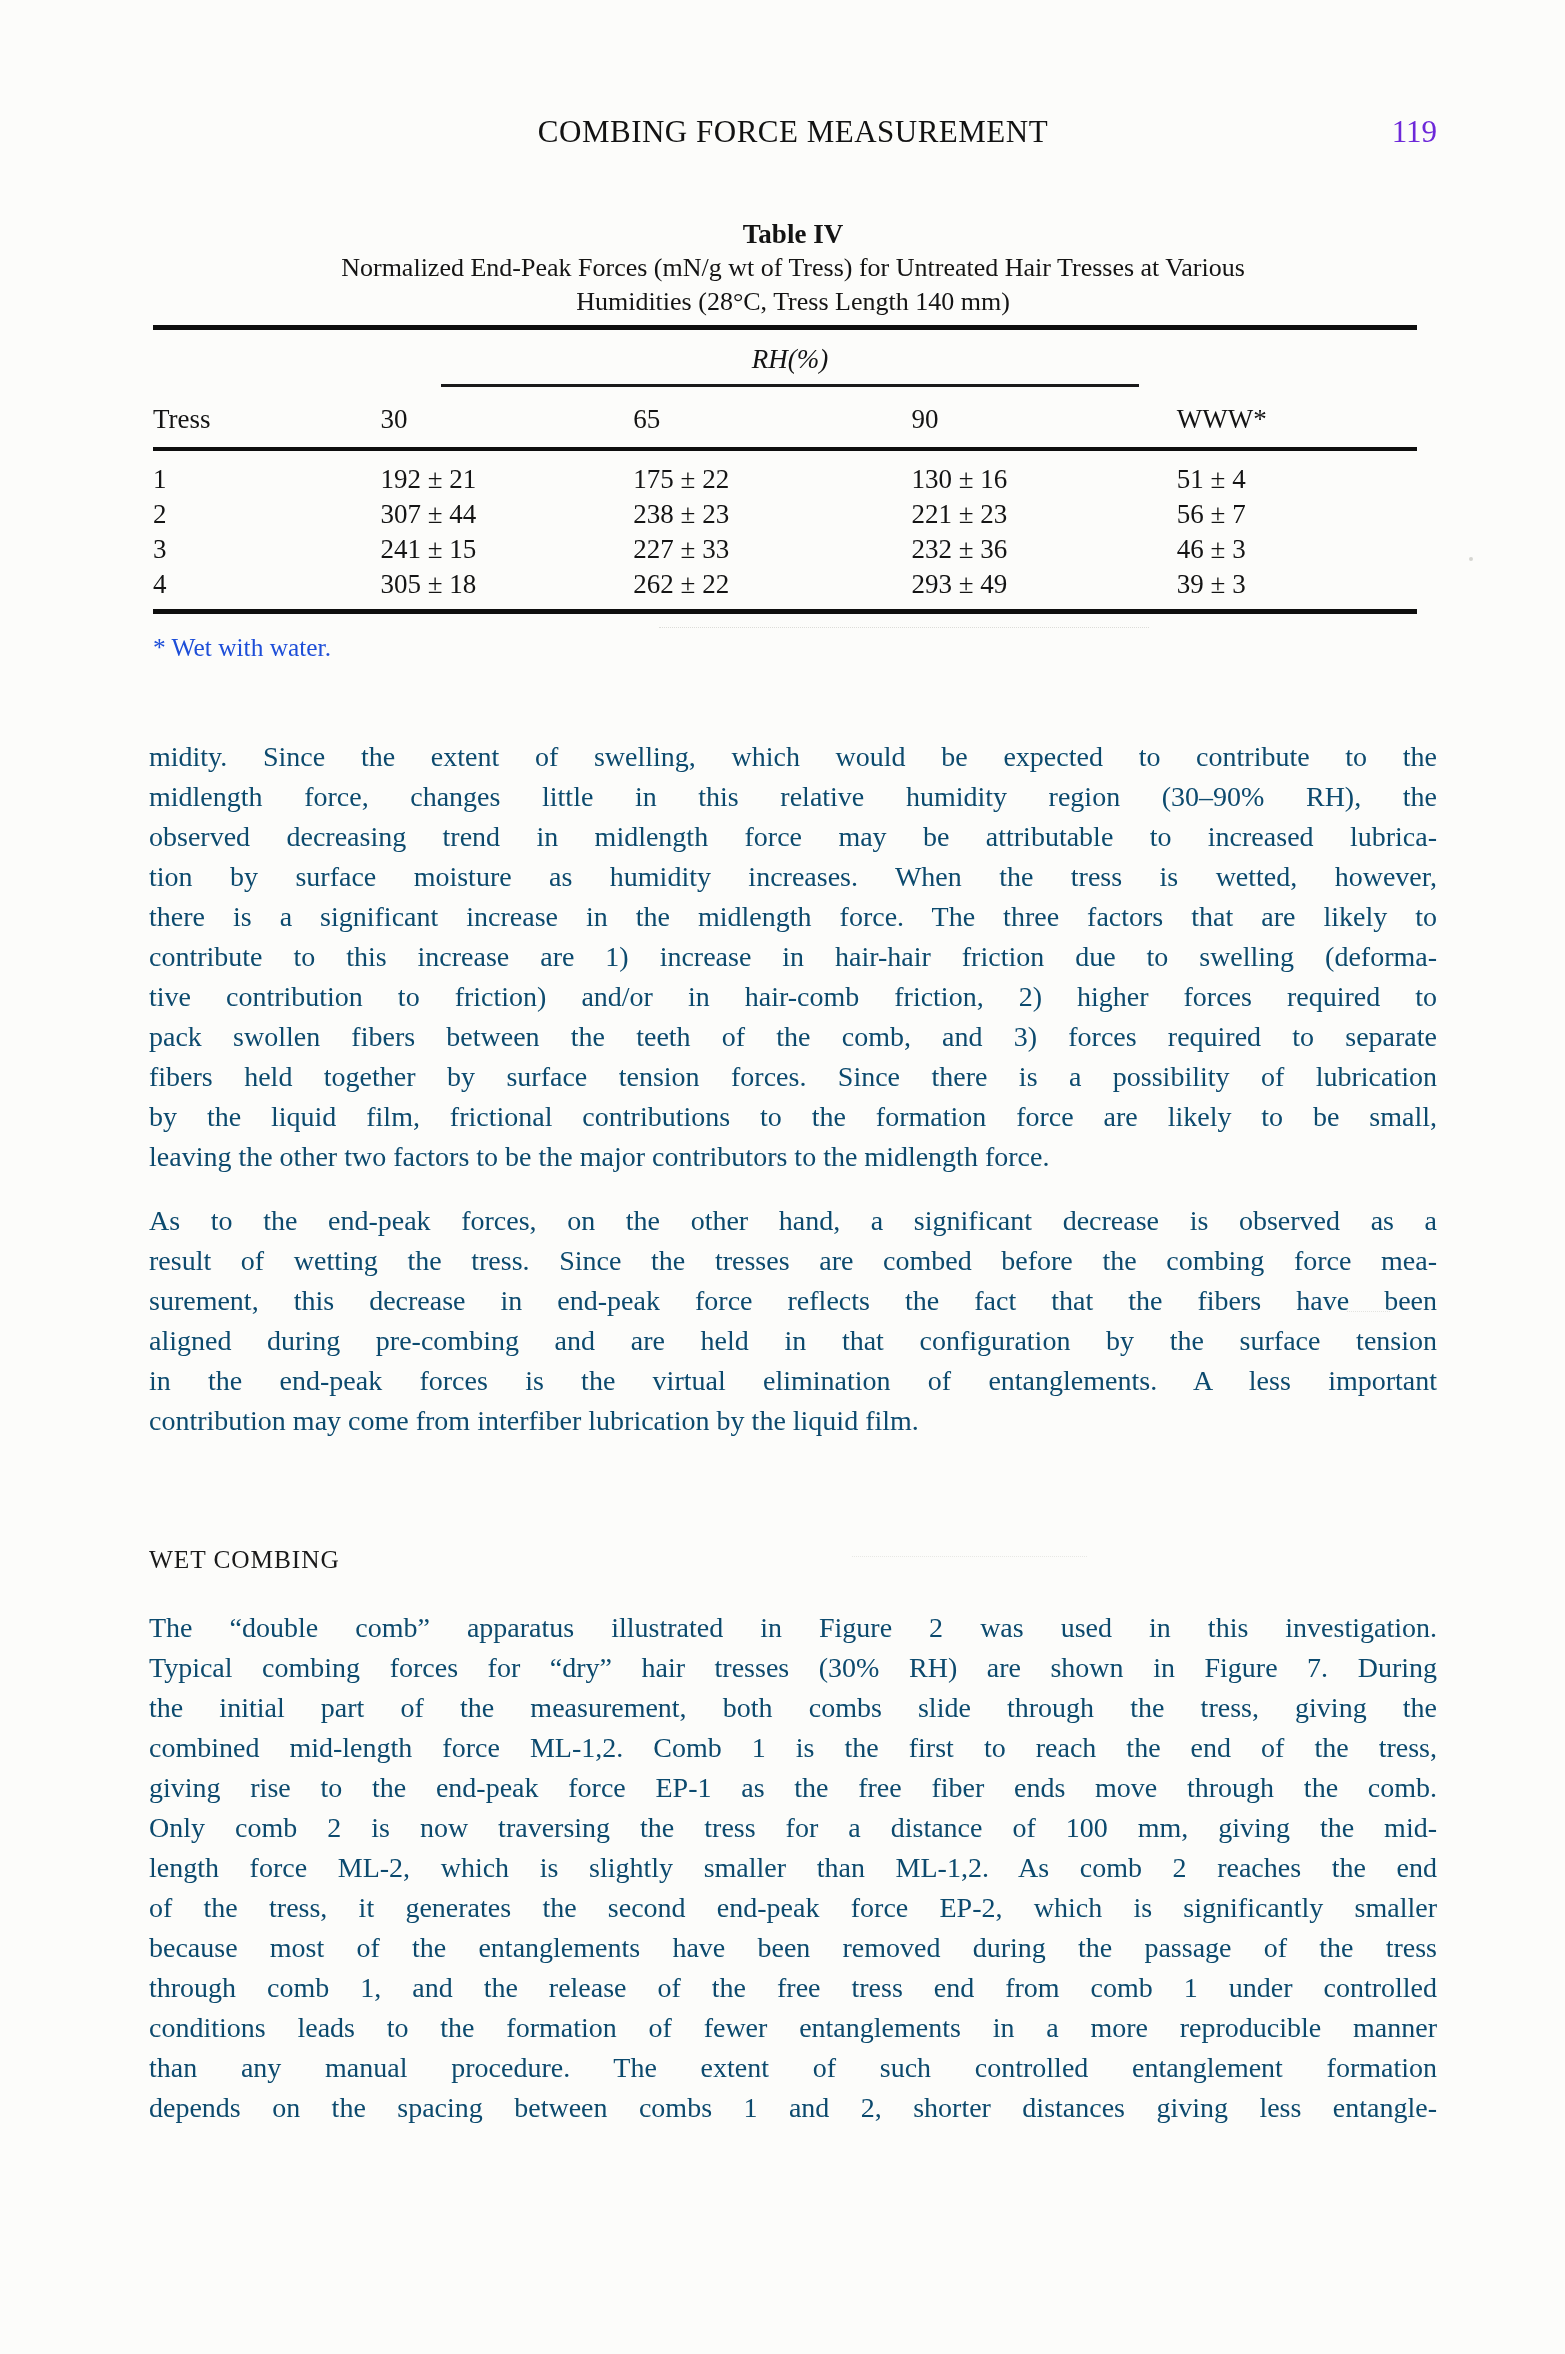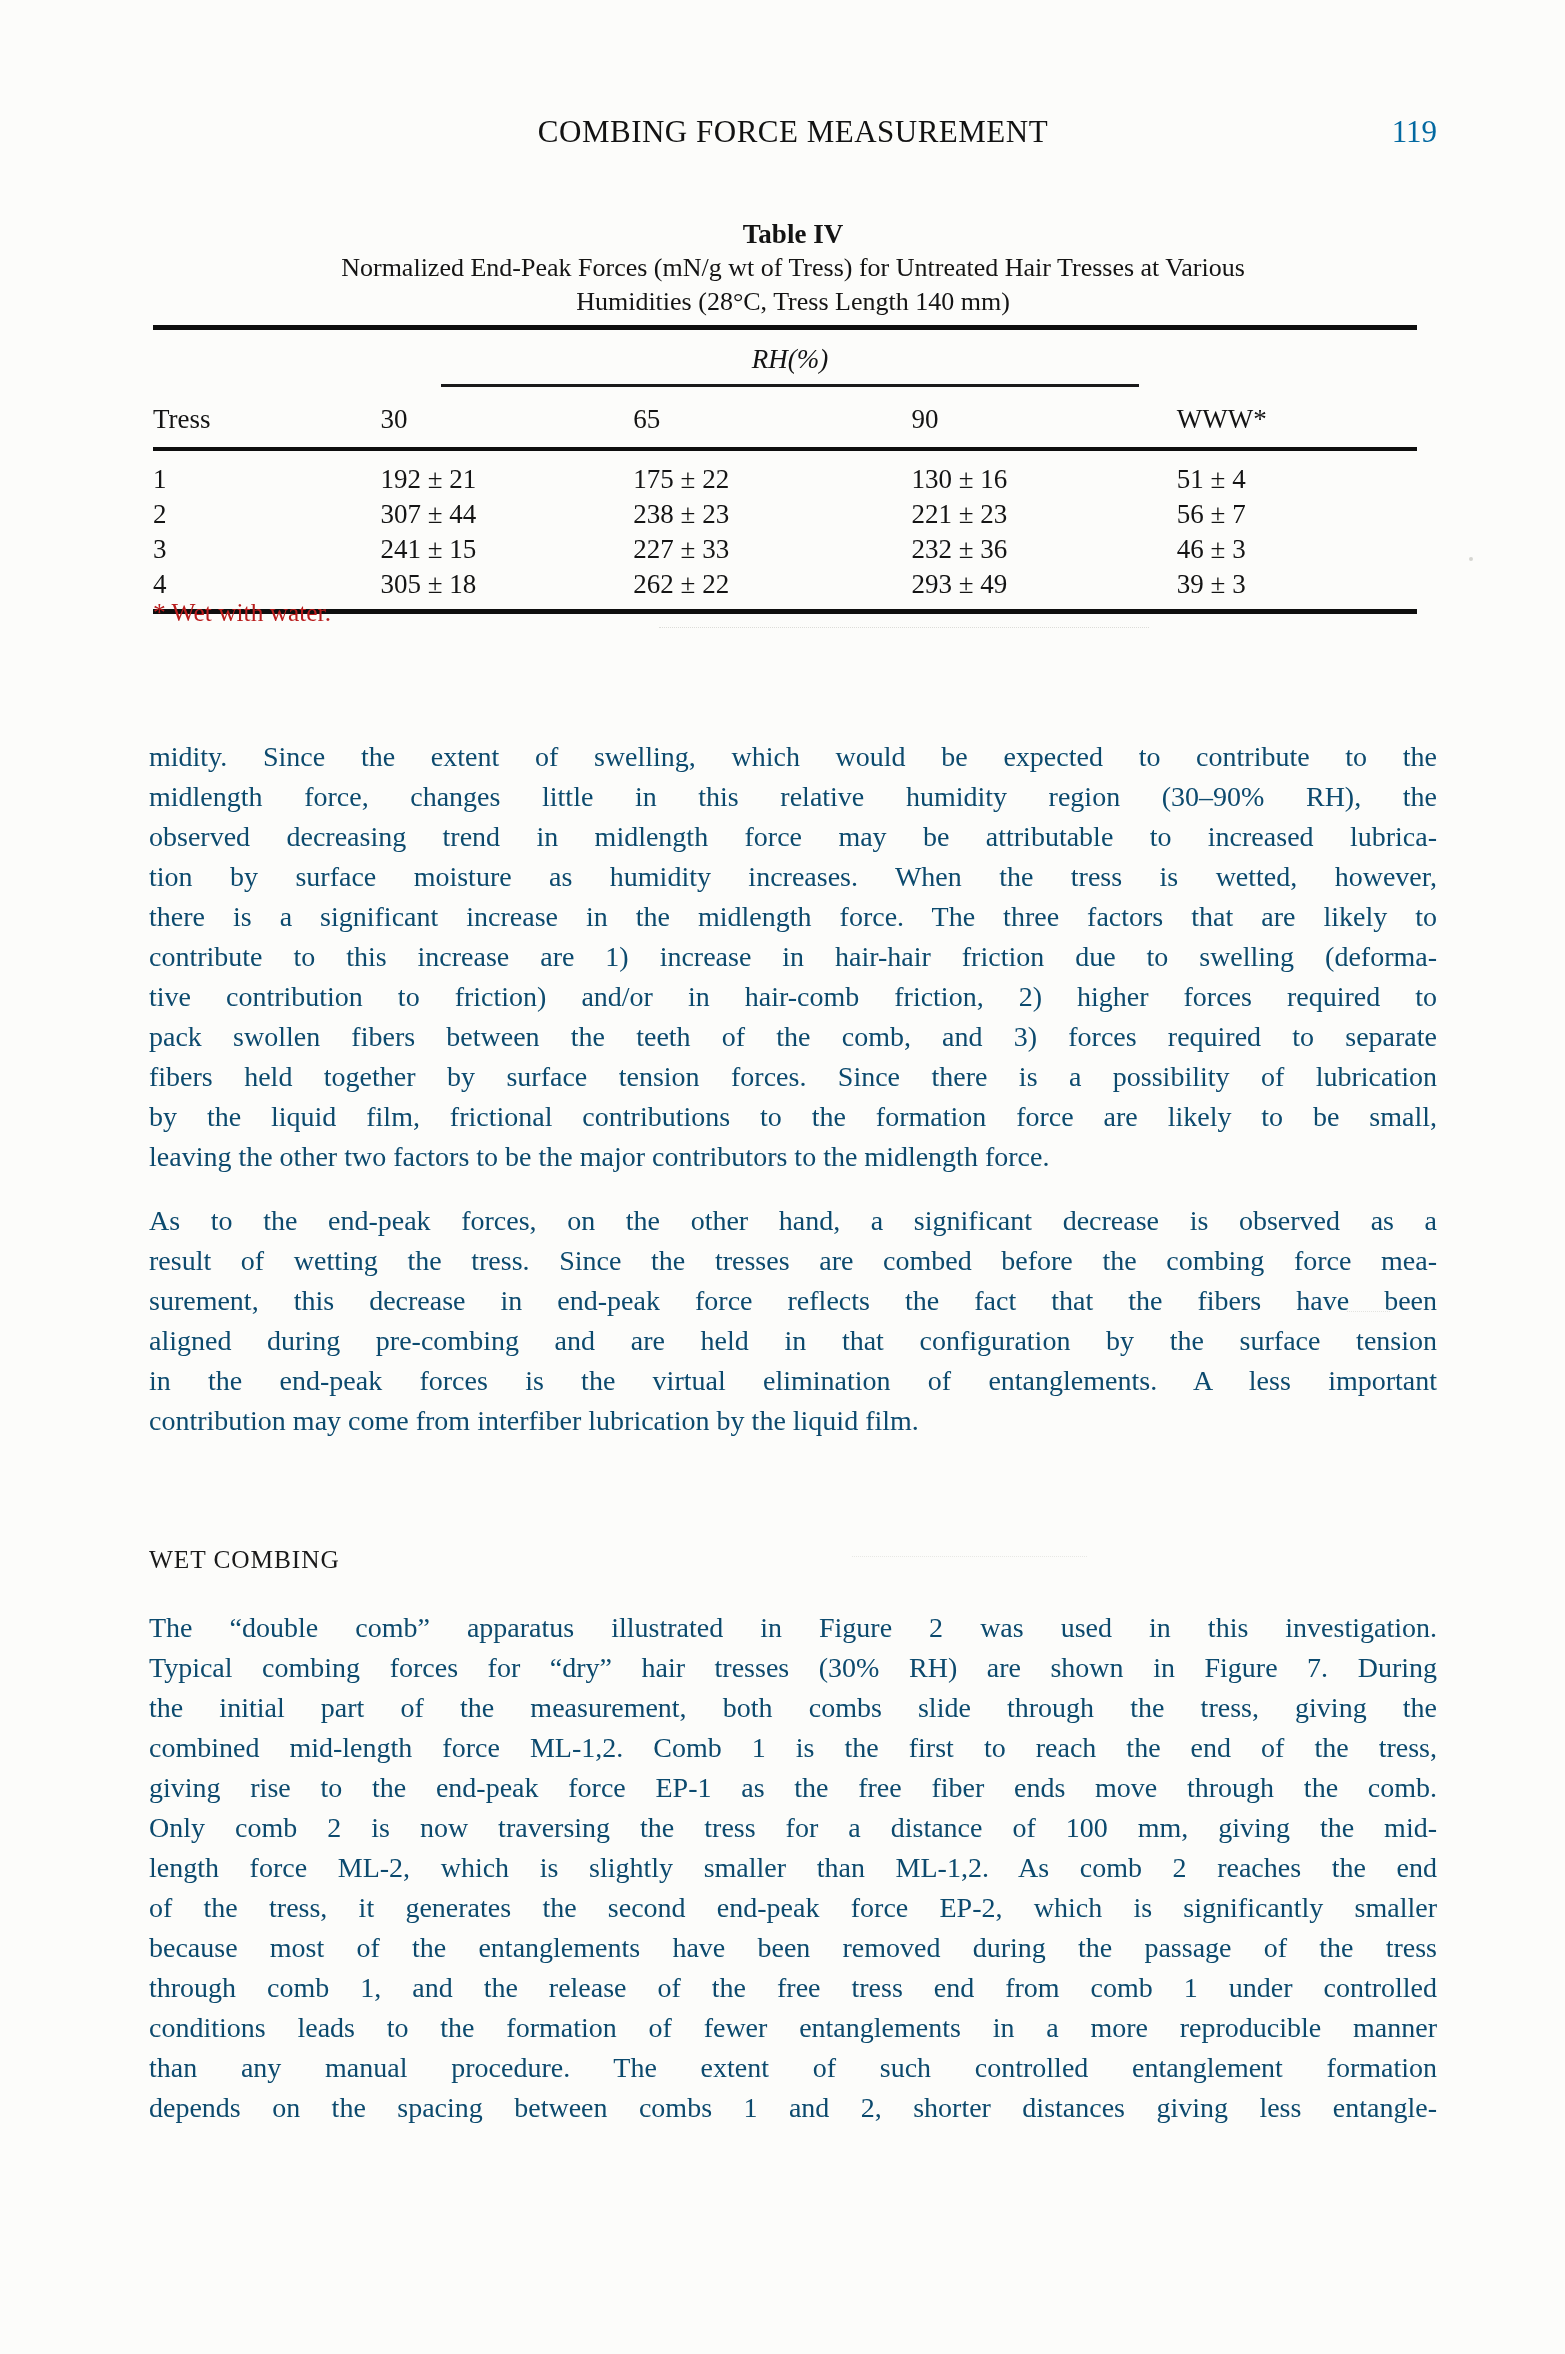--- a/index.html
+++ b/index.html
@@ -23,21 +23,21 @@
   .running-title {
     position: absolute; left: 0; right: 0;
     text-align: center;
     font-size: 31px; line-height: 34px;
     letter-spacing: 0.5px;
     color: #121212;
   }
   .running-page-number {
     position: absolute; right: 0; top: 0;
     font-size: 31px; line-height: 34px;
-    color: #0369a1;
+    color: #6d28d9;
   }
 
   
   .table-caption {
     position: absolute;
     top: 217px; left: 149px; width: 1288px;
     text-align: center;
     font-size: 26px; line-height: 34px;
     color: #141414;
   }
@@ -68,23 +68,23 @@
   .tgrid .tcell {
     text-align: left;
     line-height: 30px;
     white-space: nowrap;
   }
   .trows { padding: 11.3px 0 7.5px 0; }
   .trows .tcell { line-height: 35px; }
 
   .table-footnote {
     position: absolute;
-    top: 596px; left: 153px;
+    top: 631px; left: 153px;
     font-size: 25.4px; line-height: 32px;
-    color: #b91c1c;
+    color: #1d4ed8;
   }
 
   
   .bodypara {
     position: absolute;
     left: 149px; width: 1288px;
     font-size: 28px; line-height: 40px;
     color: #0c4a6e;
   }
   .bodypara .line {

